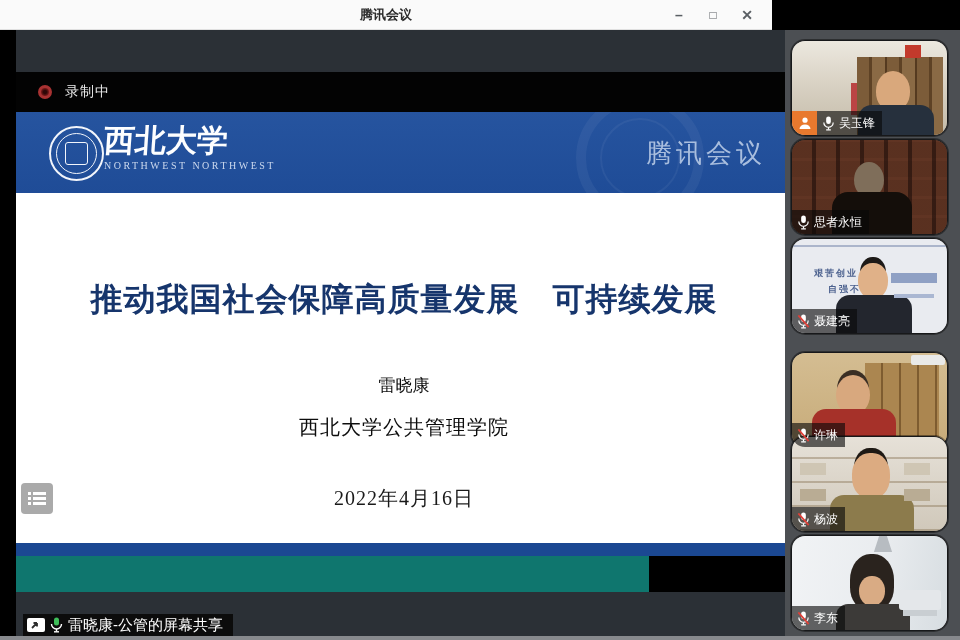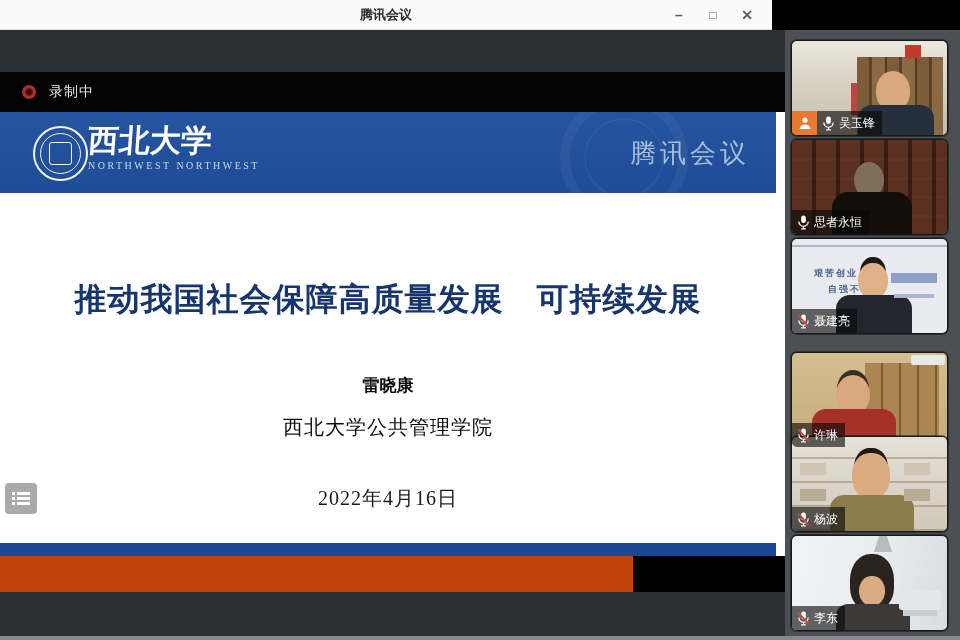--- a/index.html
+++ b/index.html
@@ -11,21 +11,21 @@
   .titlebar { position:absolute; left:0; top:0; width:772px; height:30px;
     background:#fafafa; border-bottom:1px solid #e0e0e0; z-index:50;font-weight:bold; }
   .titlebar .title { position:absolute; left:0; right:0; top:6px; text-align:center;
     font-size:13px; color:#2b2b2b; }
   .win-controls { position:absolute; right:8px; top:0; height:30px; display:flex; }
   .win-btn { width:34px; height:30px; display:flex; align-items:center; justify-content:center;
     color:#5a5f64; font-size:14px; cursor:default; }
   .win-btn.max { font-size:12px; }
 
   
-  .main { position:absolute; left:0; top:30px; width:633px; height:610px; background:#c2410c; }
+  .main { position:absolute; left:16px; top:30px; width:633px; height:610px; background:#0f766e; }
   .strip-top { position:absolute; left:0; top:0; width:785px; height:42px; background:#2b3036; }
   .record-bar { position:absolute; left:0; top:42px; width:785px; height:40px; background:#030303;
     display:flex; align-items:center; }
   .rec-dot { width:14px; height:14px; border-radius:50%; margin-left:22px;
     border:3px solid #a83232; background:radial-gradient(circle,#300808 30%,#7c1c1c 70%); }
   .rec-label { color:#e8e8e8; font-size:14px; margin-left:13px; letter-spacing:1px; }
 
   
   .slide { position:absolute; left:0; top:82px; width:785px; height:444px; background:#ffffff; overflow:hidden; }
   .slide-header { position:absolute; left:0; top:0; width:776px; height:81px; overflow:hidden;
@@ -44,38 +44,38 @@
     font-family:"Liberation Serif", serif; font-weight:bold; font-size:31px; letter-spacing:0px;
     transform:skewX(-4deg); }
   .univ-en { position:absolute; left:88px; top:48px; color:#ccd9ee; font-size:10px;
     letter-spacing:2.5px; font-family:"Liberation Serif", serif; }
   .motto { position:absolute; left:630px; top:24px; color:#a9bede; font-size:26px;
     font-family:"Liberation Serif", serif; letter-spacing:4px; }
   .slide-title { position:absolute; left:0; top:166px; width:776px; text-align:center;
     font-family:"Liberation Serif", serif; font-weight:bold; font-size:32px; color:#16356c;
     letter-spacing:1px; }
   .presenter { position:absolute; left:0; top:262px; width:776px; text-align:center;
-    font-family:"Liberation Serif", serif; font-weight:bold; font-size:17px; color:#0d0d0d; }
+    font-family:"Liberation Serif", serif; font-weight:normal; font-size:17px; color:#0d0d0d; }
   .affiliation { position:absolute; left:0; top:302px; width:776px; text-align:center;
     font-family:"Liberation Serif", serif; font-size:20px; color:#0d0d0d; letter-spacing:1px; }
   .slide-date { position:absolute; left:0; top:373px; width:776px; text-align:center;
     font-family:"Liberation Serif", serif; font-size:20px; color:#1a1a1a; letter-spacing:1px; }
   .footer-band { position:absolute; left:0; top:431px; width:776px; height:13px; background:#1b4892; }
 
   .nav-toggle { position:absolute; left:5px; top:453px; width:32px; height:31px; border-radius:4px;
     background:rgba(158,158,158,0.88); display:flex; align-items:center; justify-content:center; }
 
   .strip-bottom { position:absolute; left:0; top:562px; width:785px; height:48px; background:#2b3036; }
   .share-label { position:absolute; left:7px; top:584px; height:22px; background:#0c0c0c;
     display:flex; align-items:center; padding:0 10px 0 4px; gap:5px; }
   .share-label .txt { color:#fff; font-size:15px; }
 
   
   .sidebar { position:absolute; left:785px; top:30px; width:175px; height:610px; background:#4c4f53; }
-  .thumb { position:absolute; left:6px; width:157px; height:96px; border-radius:6px;
+  .thumb { position:absolute; left:6px; width:157px; height:96px; border-radius:14px;
     border:1px solid #17181a; overflow:hidden; background:#737373; box-shadow:0 0 0 1px rgba(0,0,0,0.4); }
   .badge-row { position:absolute; left:0; bottom:0; display:flex; align-items:stretch; height:24px; z-index:5; }
   .pbadge { width:25px; height:24px; background:#e8792e; display:flex; align-items:center; justify-content:center; }
   .nbadge { background:rgba(8,8,8,0.62); display:flex; align-items:center; padding:0 7px 0 5px; gap:4px; }
   .pname { color:#fff; font-size:12px; white-space:nowrap; }
 
   
   .art { position:absolute; inset:0; }
   .t1 .art { background:linear-gradient(180deg,#ece8df 0%,#d9d2c4 45%,#c3baa8 100%); }
   .t1 .art::before { content:""; position:absolute; right:4px; top:16px; width:86px; height:80px;
@@ -172,20 +172,37 @@
           <rect x="0" y="6" width="3" height="3" fill="#fff"></rect>
             <rect x="5" y="6" width="13" height="3" fill="#fff"></rect>
           <rect x="0" y="11" width="3" height="3" fill="#fff"></rect>
             <rect x="5" y="11" width="13" height="3" fill="#fff"></rect>
         </svg>
       </span>
     </div>
 
     <div class="strip-bottom"></div>
 
+    <div class="share-label">
+      <span>
+        <svg width="18" height="16" viewBox="0 0 18 16">
+          <rect x="0" y="1" width="18" height="14" rx="2" fill="#fff"></rect>
+          <path d="M5 11 L10 6 M10 6 h-3.5 M10 6 v3.5" stroke="#2d2d2d" stroke-width="1.8" fill="none"></path>
+        </svg>
+      </span>
+      <span>
+        <svg width="13" height="16" viewBox="0 0 13 16">
+          <rect x="4" y="0.5" width="5" height="8" rx="2.5" fill="#3fbf5a"></rect>
+          <path d="M1.5 7 a5 5 0 0 0 10 0" stroke="#fff" stroke-width="1.4" fill="none"></path>
+          <line x1="6.5" y1="12" x2="6.5" y2="14.5" stroke="#fff" stroke-width="1.4"></line>
+          <line x1="4" y1="14.8" x2="9" y2="14.8" stroke="#fff" stroke-width="1.4"></line>
+        </svg>
+      </span>
+      <span class="txt">雷晓康-公管的屏幕共享</span>
+    </div>
   </div>
 
   <div class="sidebar">
 
     <div class="thumb t1" style="top:10px">
       <div class="art">
           <div class="head"></div>
           <div class="body"></div>
         </div>
       <div class="badge-row">

